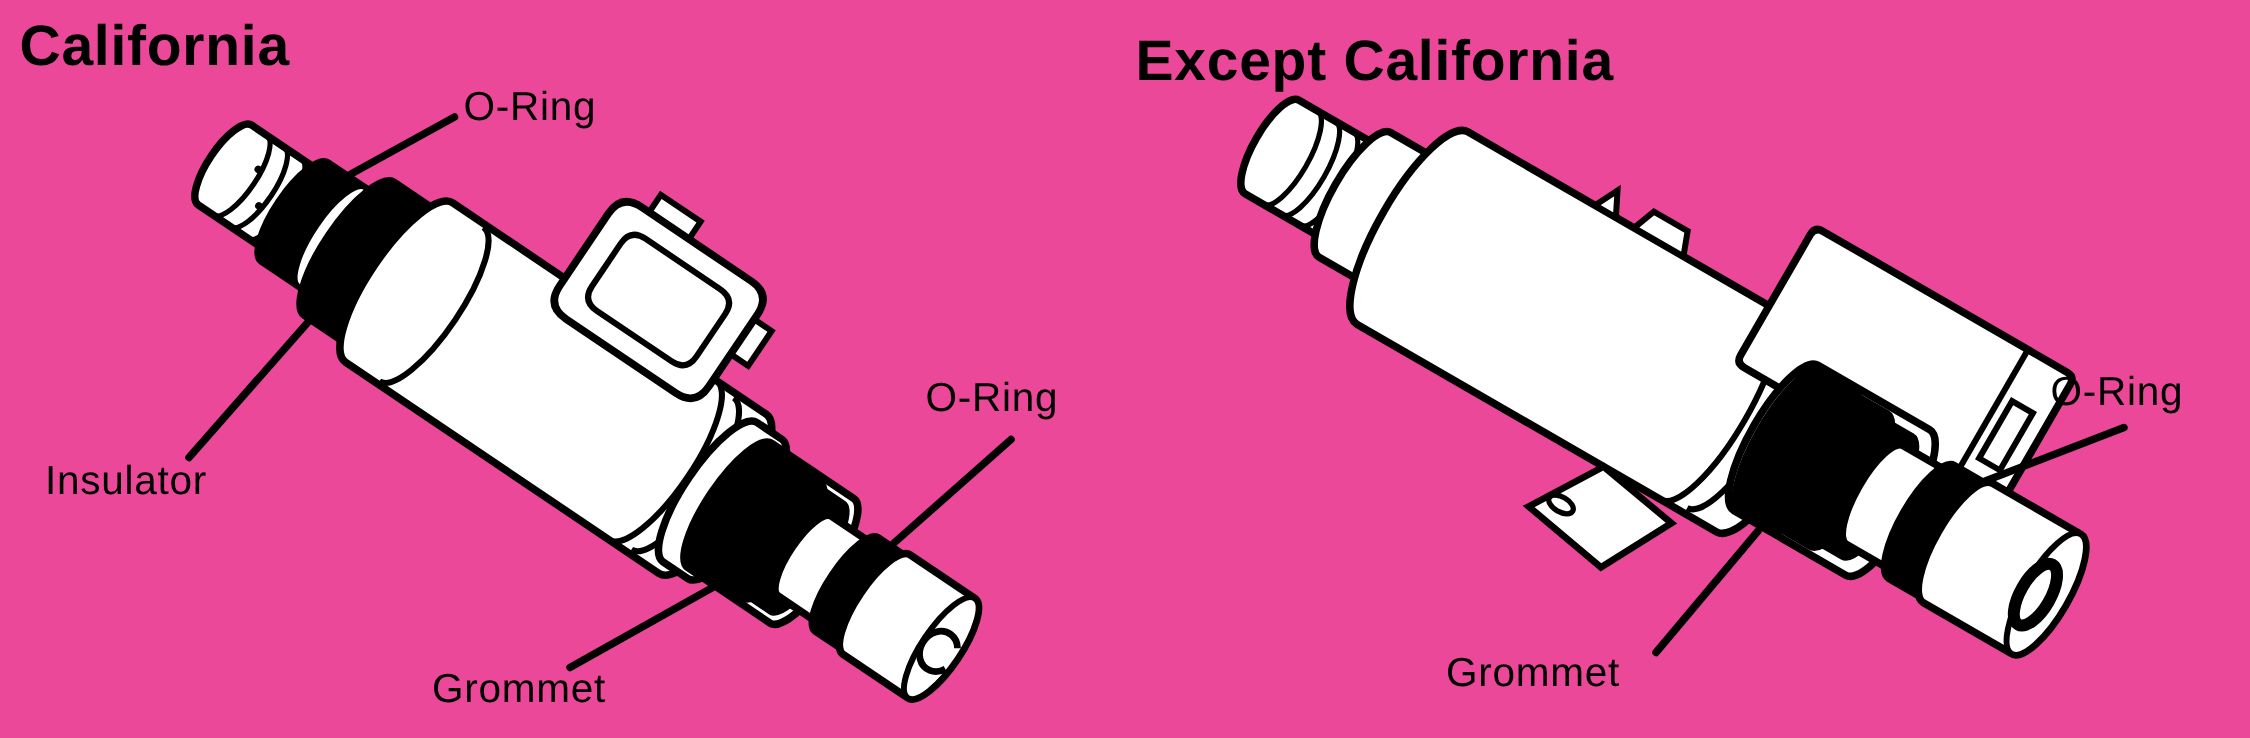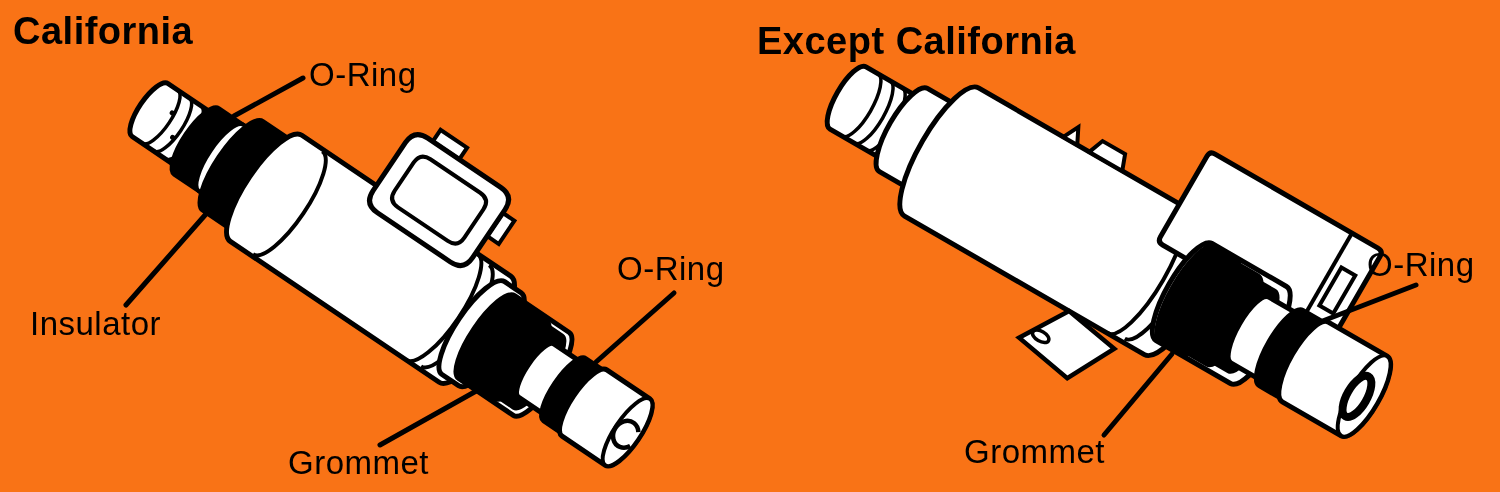--- a/index.html
+++ b/index.html
@@ -1,26 +1,26 @@
 <!DOCTYPE html>
 <html><head>
 <meta charset="utf-8">
 <style>
   html,body{margin:0;padding:0;}
   body{background:#ffffff;font-family:"Liberation Sans", sans-serif;}
   .canvas{
-    position:relative;width:1500px;height:492px;background:#f97316;overflow:hidden;
+    position:relative;width:1500px;height:492px;background:#ec4899;overflow:hidden;
     color:#000;
   }
   .fig-title{
     position:absolute;font-weight:700;font-size:38px;letter-spacing:.5px;color:#000;
     white-space:nowrap;
   }
   .part-label{
-    position:absolute;font-weight:400;font-size:33px;letter-spacing:.5px;color:#000;
+    position:absolute;font-weight:400;font-size:27px;letter-spacing:.5px;color:#000;
     white-space:nowrap;
   }
   svg{position:absolute;left:0;top:0;}
   .ink-stroke{stroke:#000;fill:none;}
   .white-part{fill:#ffffff;stroke:#000;}
   .black-part{fill:#000000;stroke:#000;}
 </style>
 </head>
 <body>
 

